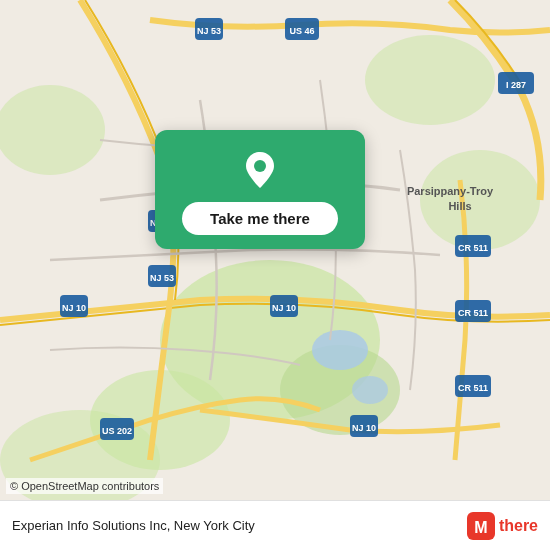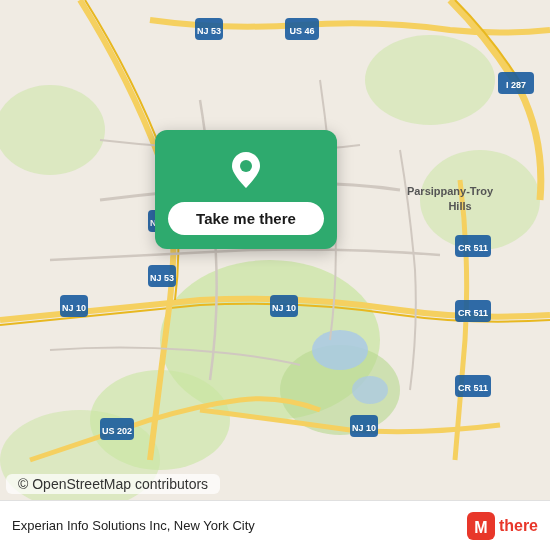--- a/index.html
+++ b/index.html
@@ -26,21 +26,21 @@
       height: 100%;
       position: absolute;
       top: 0; left: 0;
     }
 
     
     .popup-card {
       position: absolute;
       top: 130px;
       left: 155px;
-      width: 182px;
+      width: 210px;
       background: #2eaa6e;
       border-radius: 12px;
       display: flex;
       flex-direction: column;
       align-items: center;
       padding: 18px 20px 14px;
       box-shadow: 0 4px 16px rgba(0,0,0,0.25);
       cursor: pointer;
     }
 
@@ -60,25 +60,25 @@
       font-weight: 600;
       cursor: pointer;
       white-space: nowrap;
     }
 
     
     .map-copyright {
       position: absolute;
       bottom: 6px;
       left: 6px;
-      font-size: 14px;
+      font-size: 11px;
       color: #333;
       background: rgba(255,255,255,0.7);
-      padding: 2px 12px;
-      border-radius: 6px;
+      padding: 2px 4px;
+      border-radius: 0;
     }
 
     
     .footer {
       background: white;
       height: 50px;
       display: flex;
       align-items: center;
       justify-content: space-between;
       padding: 0 12px;

